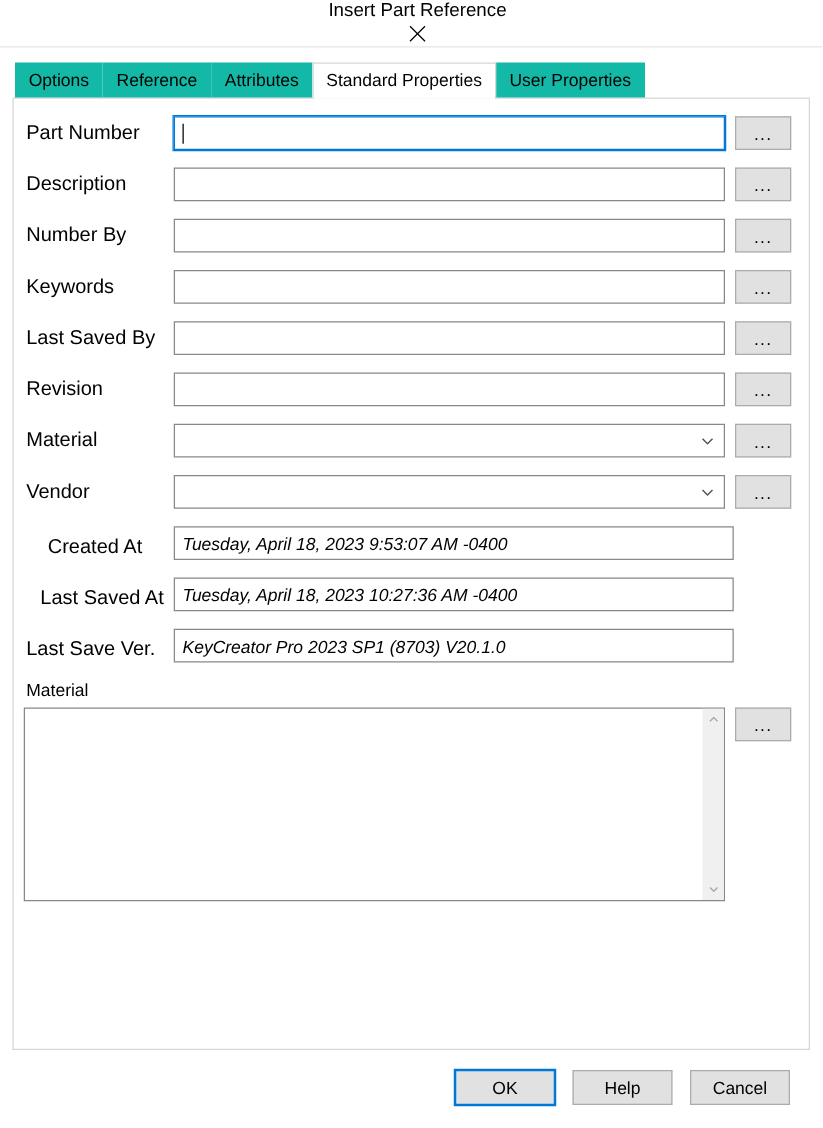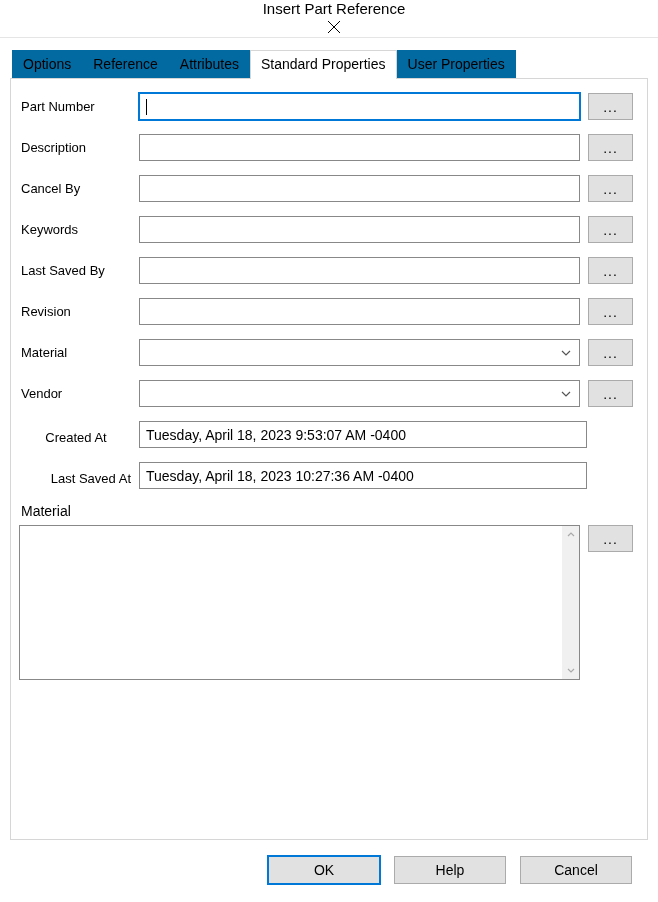--- a/index.html
+++ b/index.html
@@ -52,21 +52,21 @@
     }
     .tabs {
       display: flex;
       border-bottom: 1px solid #d6d6d6;
       padding-left: 2px;
     }
     .tab {
       padding: 5px 10px 6px 10px;
       border: 1px solid transparent;
       border-bottom: none;
-      background: #0369a1;
+      background: #14b8a6;
       font-size: 14px;
       cursor: pointer;
       position: relative;
       margin-right: 0;
     }
     .tab.active {
       border-color: #d6d6d6;
       background: #fff;
       margin-bottom: -1px;
       padding-bottom: 7px;
@@ -85,21 +85,21 @@
     }
     .form-row {
       display: flex;
       align-items: center;
       margin-bottom: 14px;
       gap: 8px;
     }
     .form-label {
       width: 112px;
       flex-shrink: 0;
-      font-size: 13px;
+      font-size: 16px;
       padding-left: 2px;
     }
     .form-input {
       flex: 1;
       height: 27px;
       border: 1px solid #888;
       padding: 0 6px;
       font-size: 14px;
       font-family: inherit;
       background: #fff;
@@ -143,20 +143,21 @@
       margin-right: 46px;
     }
     .form-readonly-full {
       height: 27px;
       border: 1px solid #888;
       padding: 2px 6px;
       font-size: 14px;
       background: #fff;
       display: flex;
       align-items: center;
+      font-style: italic;
     }
     .browse-btn {
       width: 45px;
       height: 27px;
       border: 1px solid #ababab;
       background: #e1e1e1;
       font-size: 14px;
       cursor: pointer;
       flex-shrink: 0;
       display: flex;
@@ -221,21 +222,21 @@
       background: transparent;
       outline: none;
     }
     .button-row {
       display: flex;
       justify-content: flex-end;
       gap: 14px;
       padding: 16px 16px 18px 0;
     }
     .dlg-button {
-      width: 112px;
+      width: 80px;
       height: 28px;
       border: 1px solid #ababab;
       background: #e1e1e1;
       font-size: 14px;
       cursor: pointer;
       display: flex;
       align-items: center;
       justify-content: center;
     }
     .dlg-button.primary {
@@ -284,21 +285,21 @@
         <button class="browse-btn">...</button>
       </div>
 
       <div class="form-row">
         <span class="form-label">Description</span>
         <input class="form-input" value="" style="">
         <button class="browse-btn">...</button>
       </div>
 
       <div class="form-row">
-        <span class="form-label">Cancel By</span>
+        <span class="form-label">Number By</span>
         <input class="form-input" value="" style="">
         <button class="browse-btn">...</button>
       </div>
 
       <div class="form-row">
         <span class="form-label">Keywords</span>
         <input class="form-input" value="" style="">
         <button class="browse-btn">...</button>
       </div>
 
@@ -345,20 +346,26 @@
         </div>
       </div>
 
       <div class="readonly-row">
         <span class="form-label" style="padding-top:6px;text-align:right;">Last Saved At</span>
         <div class="readonly-wrapper">
           <div class="form-readonly-full">Tuesday, April 18, 2023 10:27:36 AM -0400</div>
         </div>
       </div>
 
+      <div class="readonly-row">
+        <span class="form-label" style="padding-top:6px;">Last Save Ver.</span>
+        <div class="readonly-wrapper">
+          <div class="form-readonly-full">KeyCreator Pro 2023 SP1 (8703) V20.1.0</div>
+        </div>
+      </div>
 
       <div class="comments-section">
         <span class="comments-label">Material</span>
         <div class="comments-row">
           <div class="comments-box">
             <textarea class="comments-textarea" style=""></textarea>
             <div class="comments-scrollbar">
               <div class="scroll-arrow">
                 <svg viewBox="0 0 8 5" fill="none">
                     <polyline points="1,4 4,1 7,4" stroke="#aaa" stroke-width="1.2"></polyline>

